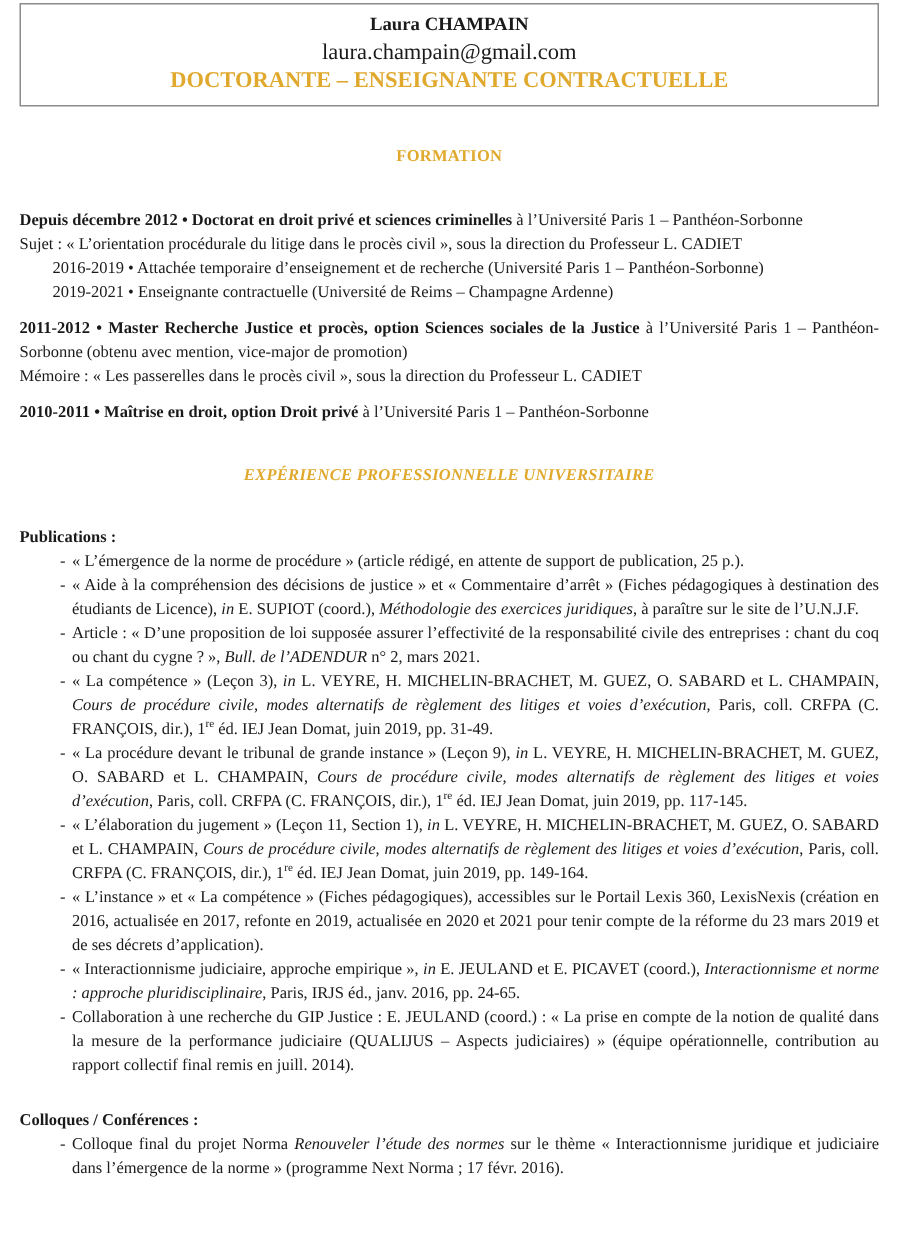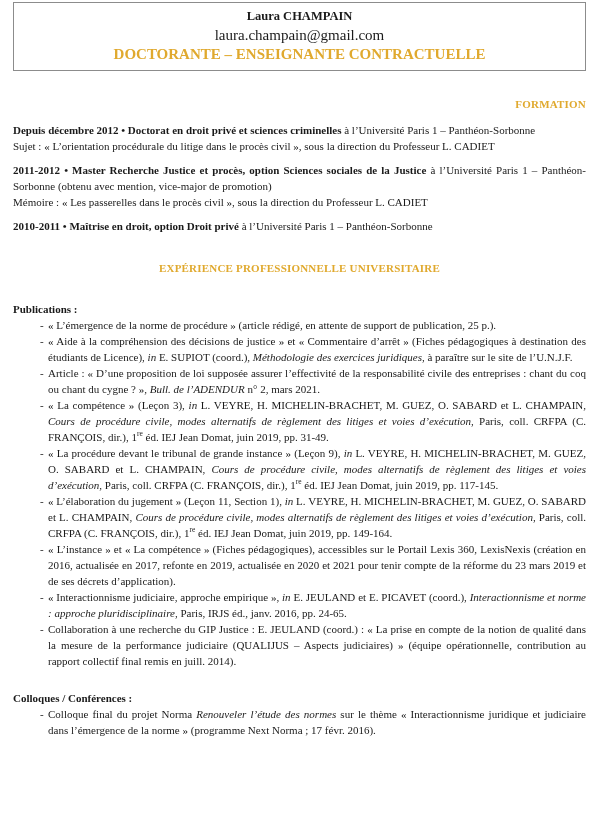--- a/index.html
+++ b/index.html
@@ -21,25 +21,25 @@
   }
   .name  { font-weight:bold; font-size:12.5px; line-height:19px; }
   .email { font-size:15px; line-height:19px; }
   .role  { font-weight:bold; font-size:15px; line-height:19px; color:var(--accent); }
 
   
   .section-heading {
     text-align:center; font-weight:bold; font-size:11px; line-height:16px;
     color:var(--accent); letter-spacing:0.2px;
   }
-  #formation-heading  { margin-top:25px;text-align:right; }
-  #experience-heading { margin-top:26px; }
+  #formation-heading  { margin-top:25px; }
+  #experience-heading { margin-top:26px;font-style:italic; }
 
   
-  #formation-entries { margin-top:10px; }
+  #formation-entries { margin-top:27px; }
   .entry { margin-bottom:8px; text-align:justify; }
   .entry .sublines div { margin-left:22px; text-align:left; }
 
   
   .group-label { font-weight:bold; }
   #publications-label { margin-top:25px; }
   #conferences-label  { margin-top:21px; }
   .li { position:relative; padding-left:35px; text-align:justify; }
   .dash { position:absolute; left:27px; top:0; }
 
@@ -58,20 +58,24 @@
     <div class="name">Laura CHAMPAIN</div>
     <div class="email">laura.champain@gmail.com</div>
     <div class="role">DOCTORANTE – ENSEIGNANTE CONTRACTUELLE</div>
   </div>
 
   <div class="section-heading" id="formation-heading">FORMATION</div>
 
   <div id="formation-entries">
       <div class="entry">
         <div><span class="r-b">Depuis décembre 2012 • Doctorat en droit privé et sciences criminelles </span><span class="r-n">à l’Université Paris 1 – Panthéon-Sorbonne</span><br><span class="r-n">Sujet : « L’orientation procédurale du litige dans le procès civil », sous la direction du Professeur L. CADIET</span></div>
+        <div class="sublines">
+          <div>2016-2019 • Attachée temporaire d’enseignement et de recherche (Université Paris 1 – Panthéon-Sorbonne)</div>
+          <div>2019-2021 • Enseignante contractuelle (Université de Reims – Champagne Ardenne)</div>
+        </div>
       </div>
       <div class="entry">
         <div><span class="r-b">2011-2012 • Master Recherche Justice et procès, option Sciences sociales de la Justice </span><span class="r-n">à l’Université Paris 1 – Panthéon-Sorbonne (obtenu avec mention, vice-major de promotion)</span><br><span class="r-n">Mémoire : « Les passerelles dans le procès civil », sous la direction du Professeur L. CADIET</span></div>
       </div>
       <div class="entry">
         <div><span class="r-b">2010-2011 • Maîtrise en droit, option Droit privé </span><span class="r-n">à l’Université Paris 1 – Panthéon-Sorbonne</span></div>
       </div>
     </div>
 
   <div class="section-heading" id="experience-heading">EXPÉRIENCE PROFESSIONNELLE UNIVERSITAIRE</div>

